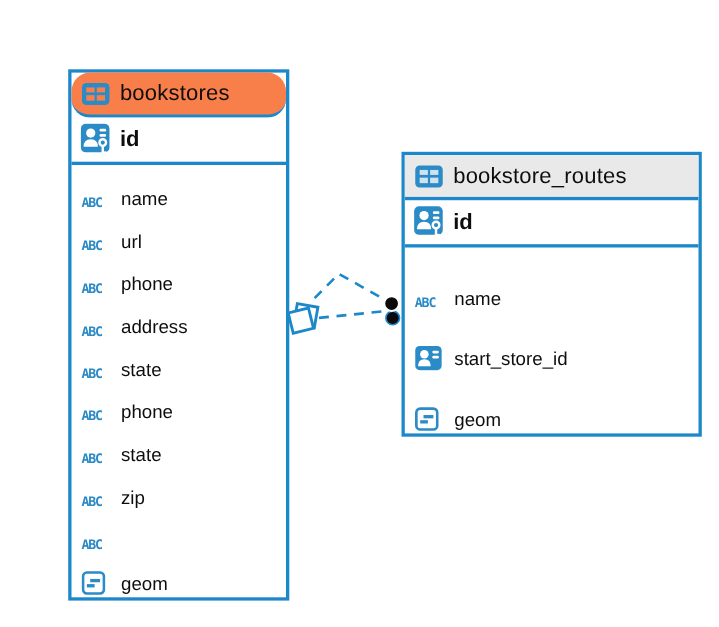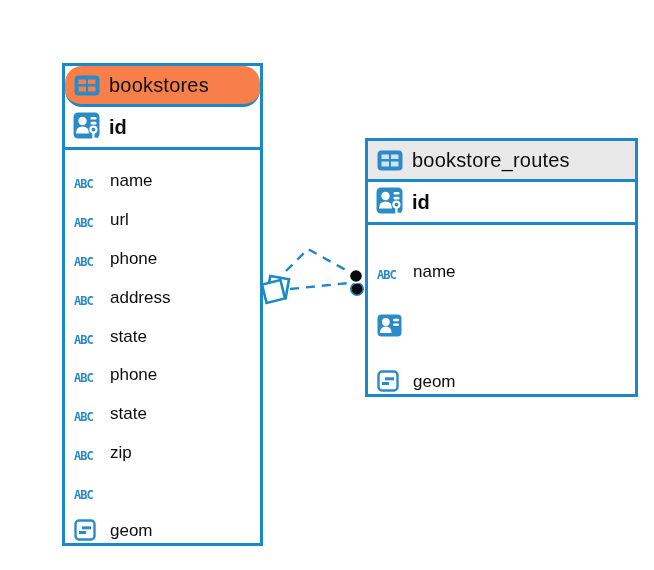--- a/index.html
+++ b/index.html
@@ -193,20 +193,21 @@
       <div class="frow">
         <span class="iconslot">
           <svg width="25" height="23" viewBox="0 0 25 23">
             <rect x="0.5" y="0.5" width="24" height="22" rx="4" fill="#2b8bc7"></rect>
             <circle cx="8.8" cy="8" r="3.9" fill="#fff"></circle>
             <path d="M3 19 q0 -6.5 5.8 -6.5 q5.8 0 5.8 6.5 z" fill="#fff"></path>
             <rect x="16" y="4.8" width="6" height="2.5" rx="1.2" fill="#fff"></rect>
             <rect x="16" y="9.4" width="6" height="2.5" rx="1.2" fill="#fff"></rect>
           </svg>
         </span>
+        <span class="fname">start_store_id</span>
       </div>
       <div class="frow">
         <span class="iconslot">
           <svg width="22" height="22" viewBox="0 0 22 22">
             <rect x="1.5" y="1.5" width="19" height="19" rx="3.5" fill="#fff" stroke="#2b8bc7" stroke-width="2.4"></rect>
             <rect x="8" y="7.3" width="9" height="3" fill="#2b8bc7"></rect>
             <rect x="5" y="12" width="7" height="3" fill="#2b8bc7"></rect>
           </svg>
         </span>
         <span class="fname">geom</span>

